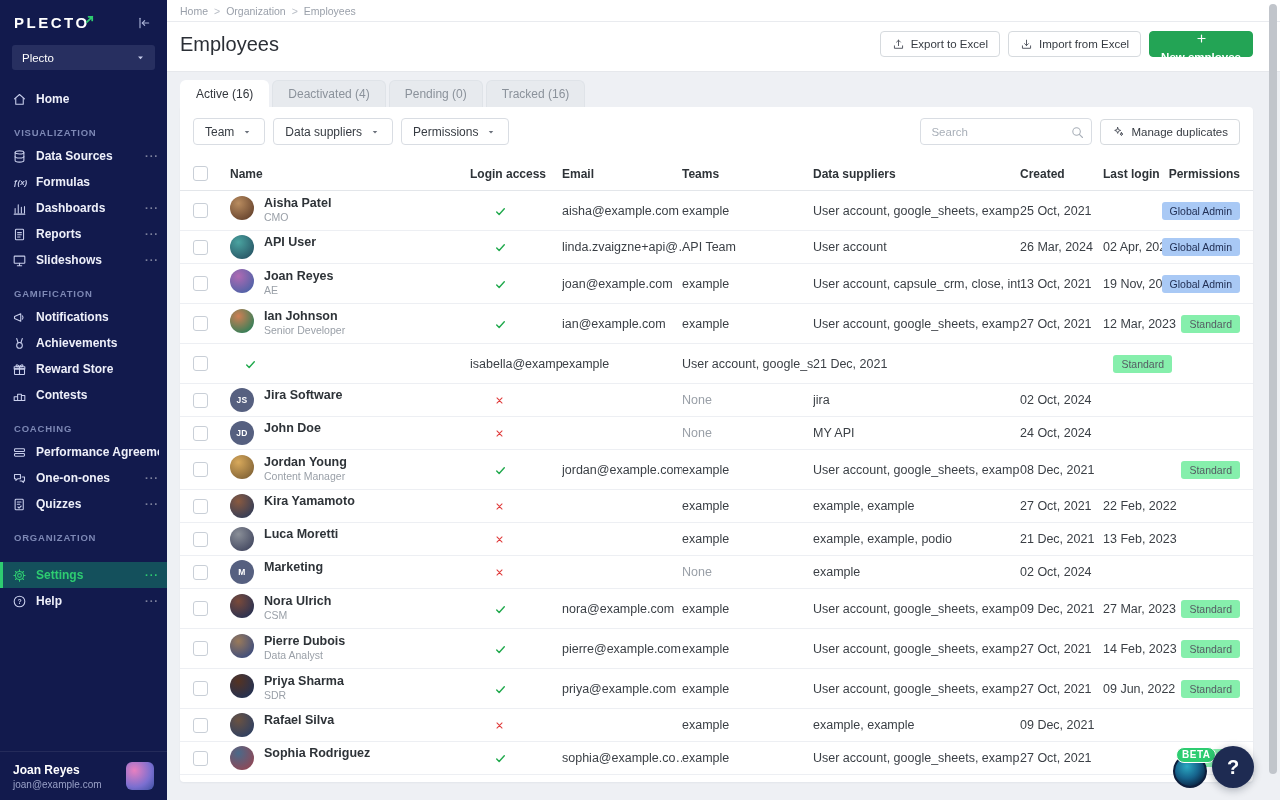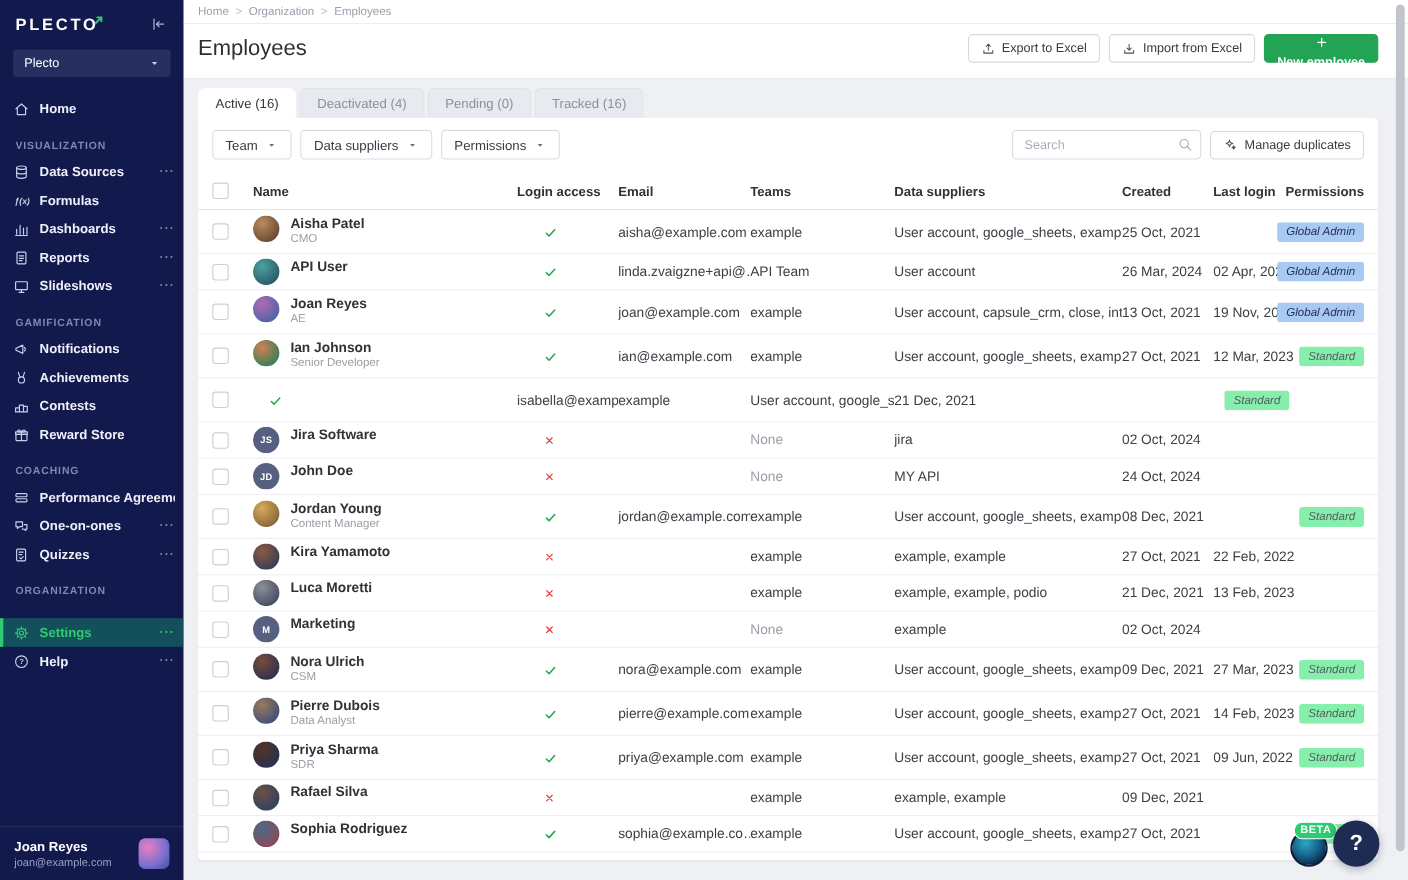--- a/index.html
+++ b/index.html
@@ -65,21 +65,21 @@
   .cell { font-size:12.5px; color:#3a3f45; white-space:nowrap; overflow:hidden; padding-right:10px; }
   .cell.cb-cell { padding-left:13px; overflow:visible; }
   .checkbox { width:15px; height:15px; border:1.5px solid #c9cfd7; border-radius:3px; background:#fff; cursor:pointer; }
   .name-cell { display:flex; align-items:flex-start; gap:10px; padding-left:10px; }
   .avatar { width:24px; height:24px; border-radius:50%; flex-shrink:0; }
   .avatar.initials { display:flex; align-items:center; justify-content:center; background:#566080; color:#fff; font-size:8.5px; font-weight:bold; letter-spacing:.3px; }
   .nm { font-size:12.5px; font-weight:600; color:#2e3338; line-height:1.25; }
   .sub { font-size:10.5px; color:#9aa0a8; line-height:1.3; }
   .login-cell { padding-left:24px; }
   .muted { color:#9aa0a8; }
-  .perm-cell { justify-self:end; padding-right:13px;font-style:italic; }
+  .perm-cell { justify-self:end; padding-right:13px; }
   .badge { display:inline-block; font-size:10.5px; padding:3px 8px; border-radius:3px; white-space:nowrap; }
   .badge.blue { background:#A9C9F5; color:#223055; }
   .badge.gray { background:#86efac; color:#555b63; }
   .check-ic { color:#21A94D; }
   .cross-ic { color:#E03E3E; }
 
   
   .assistant { position:absolute; width:34px; height:34px; border-radius:50%; right:73px; bottom:12px; background:radial-gradient(circle at 40% 35%, #2aa9c2 0%, #16638c 45%, #0c2746 78%); border:2px solid #0e1f3d; cursor:pointer; z-index:5; }
   .beta-pill { position:absolute; top:-9px; left:1px; background:#2ECC71; border:1.5px solid #fff; color:#fff; font-size:10px; font-weight:bold; letter-spacing:.5px; padding:1px 5px 2px 5px; border-radius:8px; }
   .help-btn { position:absolute; width:42px; height:42px; border-radius:50%; right:26px; bottom:12px; background:#1E2B52; color:#fff; font-size:20px; font-weight:bold; display:flex; align-items:center; justify-content:center; cursor:pointer; box-shadow:0 2px 8px rgba(10,20,40,.3); z-index:6; }
@@ -171,32 +171,32 @@
       </div>
       <div class="nav-item ">
         <svg class="ic " width="15" height="15" viewBox="0 0 24 24" fill="none" stroke="currentColor" stroke-width="1.7" stroke-linecap="round" stroke-linejoin="round">
           <circle cx="12" cy="15" r="4.5"></circle>
           <path d="M9.8 11L7.5 4M14.2 11L16.5 4"></path>
         </svg>
         <span class="nav-label">Achievements</span>
       </div>
       <div class="nav-item ">
         <svg class="ic " width="15" height="15" viewBox="0 0 24 24" fill="none" stroke="currentColor" stroke-width="1.7" stroke-linecap="round" stroke-linejoin="round">
-          <path d="M9 10h6v10H9zM3.5 14h5.5v6H3.5zM15 12h5.5v8H15z"></path>
-        </svg>
-        <span class="nav-label">Contests</span>
-      </div>
-      <div class="nav-item ">
-        <svg class="ic " width="15" height="15" viewBox="0 0 24 24" fill="none" stroke="currentColor" stroke-width="1.7" stroke-linecap="round" stroke-linejoin="round">
           <rect x="4" y="11" width="16" height="9" rx="1"></rect>
           <path d="M3.5 7.5h17V11h-17z"></path>
           <path d="M12 7.5V20"></path>
           <path d="M12 7.5C10.5 4 6.5 4 6.5 6s3.5 1.5 5.5 1.5M12 7.5C13.5 4 17.5 4 17.5 6s-3.5 1.5-5.5 1.5"></path>
         </svg>
         <span class="nav-label">Reward Store</span>
+      </div>
+      <div class="nav-item ">
+        <svg class="ic " width="15" height="15" viewBox="0 0 24 24" fill="none" stroke="currentColor" stroke-width="1.7" stroke-linecap="round" stroke-linejoin="round">
+          <path d="M9 10h6v10H9zM3.5 14h5.5v6H3.5zM15 12h5.5v8H15z"></path>
+        </svg>
+        <span class="nav-label">Contests</span>
       </div>
       <div class="nav-section-label">COACHING</div>
       <div class="nav-item ">
         <svg class="ic " width="15" height="15" viewBox="0 0 24 24" fill="none" stroke="currentColor" stroke-width="1.7" stroke-linecap="round" stroke-linejoin="round">
           <rect x="4" y="6" width="16" height="4.5" rx="1.5"></rect>
           <rect x="4" y="13.5" width="16" height="4.5" rx="1.5"></rect>
         </svg>
         <span class="nav-label">Performance Agreements</span>
       </div>
       <div class="nav-item ">

